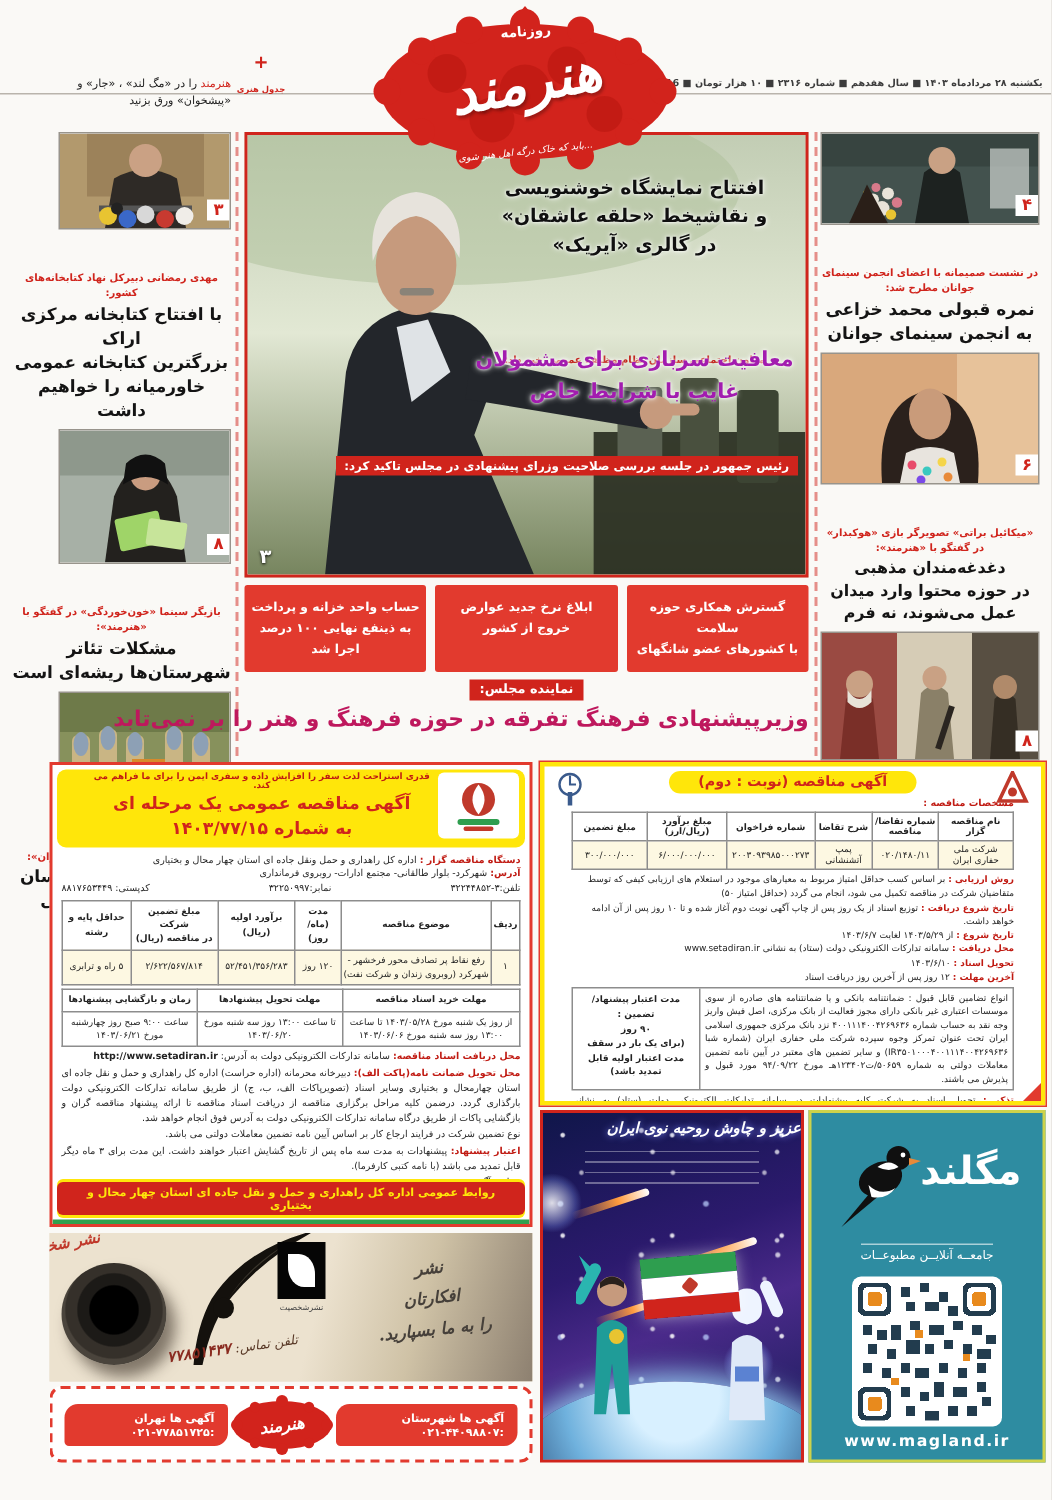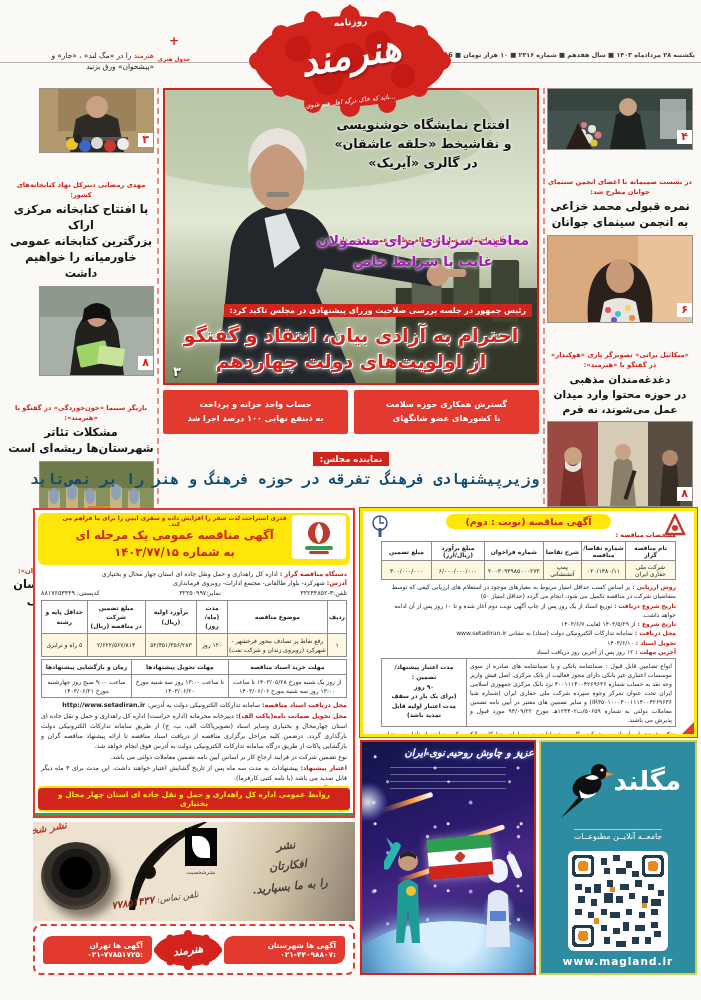--- a/index.html
+++ b/index.html
@@ -54,21 +54,21 @@
            font-size:19px;line-height:1.35;white-space:pre-line;
            text-shadow:0 0 3px #fff,1px 1px 0 #fff,-1px -1px 0 #fff,0 0 6px #fff;}
   .frame .pgnum-photo{position:absolute;left:8px;bottom:4px;color:#fff;font-size:13px;font-weight:bold;
            text-shadow:0 1px 2px #000;}
   
   .redrow{position:absolute;left:163px;top:390px;width:376px;display:flex;gap:6px;direction:rtl;}
   .redbox{flex:1;background:#e23a2e;color:#fff;font-weight:bold;font-size:8.2px;text-align:center;
           padding:8px 3px;line-height:1.7;white-space:pre-line;border-radius:2px;}
   .mp{position:absolute;left:163px;top:447px;width:376px;text-align:center;}
   .mp-badge{display:inline-block;background:#d0241c;color:#fff;font-size:8.6px;font-weight:bold;padding:2px 7px;}
-  .mp-hl{margin-top:4px;color:#0c4a6e;font-weight:bold;font-size:14.6px;white-space:nowrap;letter-spacing:-.2px;font-family:Liberation Mono, monospace;}
+  .mp-hl{margin-top:4px;color:#be185d;font-weight:bold;font-size:14.6px;white-space:nowrap;letter-spacing:-.2px;}
   
   .lab{color:#c01a12;font-weight:bold;}
   table.tt{width:100%;border-collapse:collapse;font-size:6px;text-align:center;color:#222;margin:2px 0;}
   .tt td,.tt th{border:1px solid #8d8d8d;padding:2px 1px;font-weight:bold;}
   .tt td{font-weight:normal;}
   .tt .val{background:#fdf8e2;}
   
   .adL{position:absolute;left:33px;top:508px;width:322px;height:310px;background:#fff;border:2px solid #e23a2e;
        box-sizing:border-box;overflow:hidden;}
   .adL-head{position:relative;margin:3px;background:#ffe60a;border-radius:6px;padding:2px 62px 3px 23px;text-align:center;}
@@ -381,28 +381,28 @@
       <circle cx="274" cy="185" r="11" fill="#c69a7d"></circle>
       <rect x="280" y="179" width="23" height="8" rx="4" fill="#c69a7d"></rect>
     </svg>
     <div class="ov-top">افتتاح نمایشگاه خوشنویسی
 و نقاشیخط «حلقه عاشقان»
 در گالری «آیریک»</div>
     <div class="ov-kick">معاون اجتماعی سازمان نظام وظیفه عمومی خبر داد:</div>
     <div class="ov-hl">معافیت سربازی برای مشمولان
 غایب با شرایط خاص</div>
     <div class="strip">رئیس جمهور در جلسه بررسی صلاحیت وزرای پیشنهادی در مجلس تاکید کرد:</div>
-    <div class="main-hl">احترام به آزادی بیان، انتقاد و گفتگو
-از اولویت‌های دولت چهاردهم</div>
     <div class="pgnum-photo">۳</div>
   </div>
 
   <div class="redrow">
     <div class="redbox">گسترش همکاری حوزه سلامت
 با کشورهای عضو شانگهای</div>
+    <div class="redbox">ابلاغ نرخ جدید عوارض
+خروج از کشور</div>
     <div class="redbox">حساب واحد خزانه و پرداخت
 به ذینفع نهایی ۱۰۰ درصد اجرا شد</div>
   </div>
 
   <div class="mp">
     <span class="mp-badge">نماینده مجلس:</span>
     <div class="mp-hl">وزیرپیشنهادی فرهنگ تفرقه در حوزه فرهنگ و هنر را بر نمی‌تابد</div>
   </div>
 
   <div class="adL">

